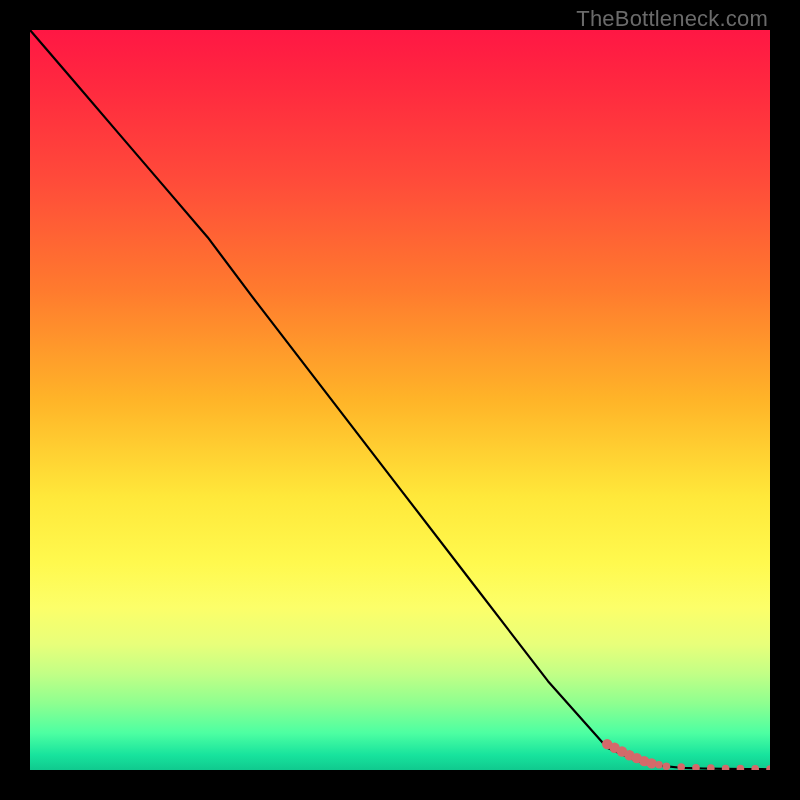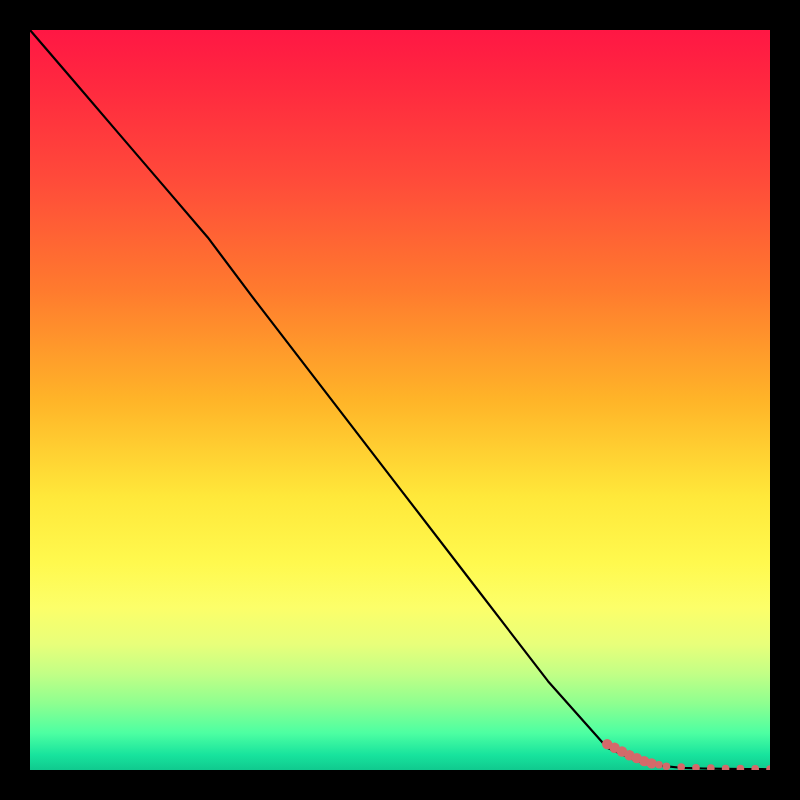--- a/index.html
+++ b/index.html
@@ -60,20 +60,21 @@
     width: 740px;
     height: 740px;
     display: block;
   }
 </style>
 </head>
 <body>
 
 <div class="frame">
 
+  <span class="watermark">TheBottleneck.com</span>
 
   <div class="plot"></div>
 
   <svg class="overlay" viewBox="0 0 740 740" preserveAspectRatio="none">
     <g>
       <path d="M0.00 0.00 L44.40 51.80 L88.80 103.60 L133.20 155.40 L177.60 207.20 L222.00 266.40 L296.00 362.60 L370.00 458.80 L444.00 555.00 L518.00 651.20 L577.20 717.80 L606.80 731.12 L629.00 735.56 L651.20 737.78 L673.40 738.52 L695.60 738.89 L717.80 739.11 L740.00 739.26" stroke="#000000" stroke-width="2.2" fill="none" stroke-linecap="round" stroke-linejoin="round"></path>
     </g>
     <g>
         <circle cx="577.20" cy="714.10" r="5.2" fill="#d46a6a"></circle>
         <circle cx="584.60" cy="717.80" r="5.2" fill="#d46a6a"></circle>

